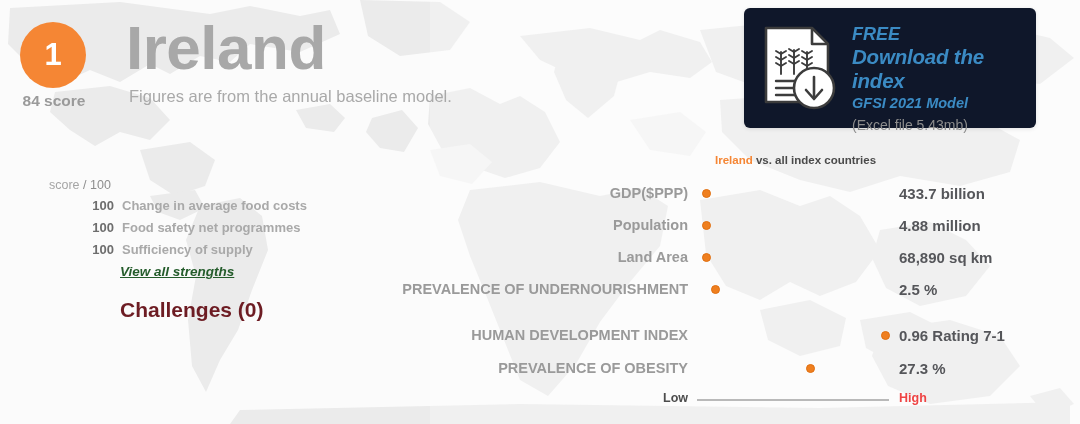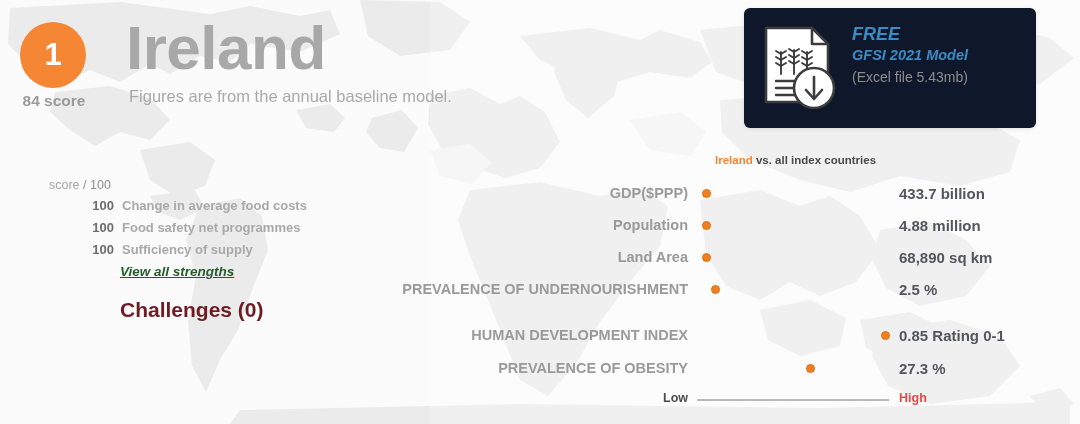--- a/index.html
+++ b/index.html
@@ -356,20 +356,21 @@
         <line x1="16" y1="57" x2="50" y2="57"></line>
         <line x1="16" y1="64" x2="44" y2="64"></line>
         <line x1="16" y1="71" x2="38" y2="71"></line>
       </g>
       <circle cx="54" cy="64" r="20" fill="#ffffff" stroke="#3c3c3c" stroke-width="2.6"></circle>
       <line x1="54" y1="53" x2="54" y2="74" stroke="#3c3c3c" stroke-width="2.6" stroke-linecap="round"></line>
       <path d="M46 66 L54 75 L62 66" fill="none" stroke="#3c3c3c" stroke-width="2.6" stroke-linecap="round" stroke-linejoin="round"></path>
     </svg>
     <div id="download-text">
       <div class="dl-free">FREE</div>
+      <div class="dl-title">Download the index</div>
       <div class="dl-model">GFSI 2021 Model</div>
       <div class="dl-filesize">(Excel file 5.43mb)</div>
     </div>
   </div>
 
   <div id="score-per-100">
     <span>score</span>
     <span class="sp-num">/ 100</span>
   </div>
   <div id="strengths-list">
@@ -401,21 +402,21 @@
         <div class="ind-value">68,890 sq km</div>
       </div>
       <div class="ind-row" style="top: 281px;">
         <div class="ind-label upper">PREVALENCE OF UNDERNOURISHMENT</div>
         <div class="ind-dot" style="left: 711px; top: 4px;"></div>
         <div class="ind-value">2.5 %</div>
       </div>
       <div class="ind-row" style="top: 327px;">
         <div class="ind-label upper">HUMAN DEVELOPMENT INDEX</div>
         <div class="ind-dot" style="left: 881px; top: 4px;"></div>
-        <div class="ind-value">0.85 Rating 0-1</div>
+        <div class="ind-value">0.96 Rating 7-1</div>
       </div>
       <div class="ind-row" style="top: 360px;">
         <div class="ind-label upper">PREVALENCE OF OBESITY</div>
         <div class="ind-dot" style="left: 806px; top: 4px;"></div>
         <div class="ind-value">27.3 %</div>
       </div>
     </div>
 
   <div id="scale-row">
     <div id="scale-low">Low</div>

